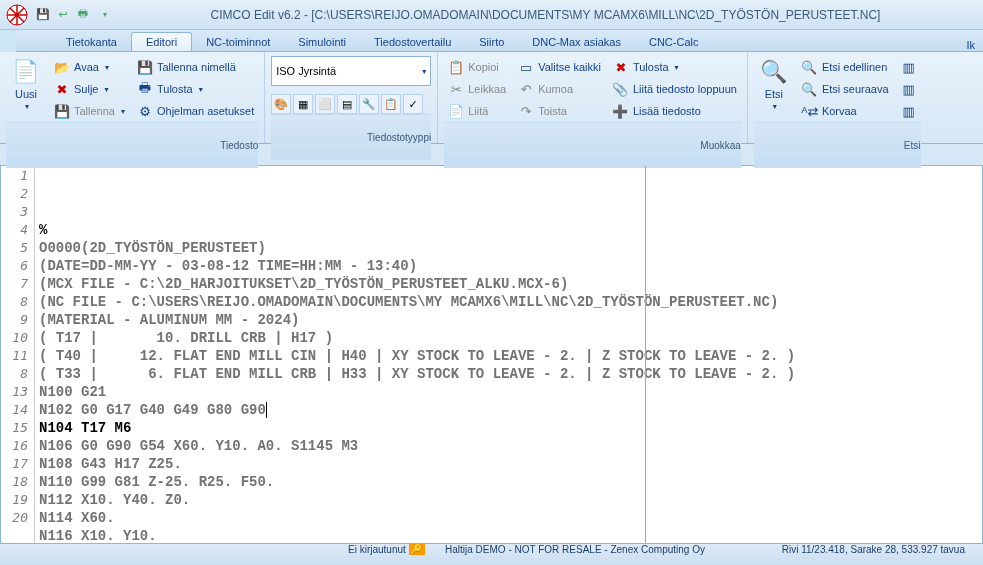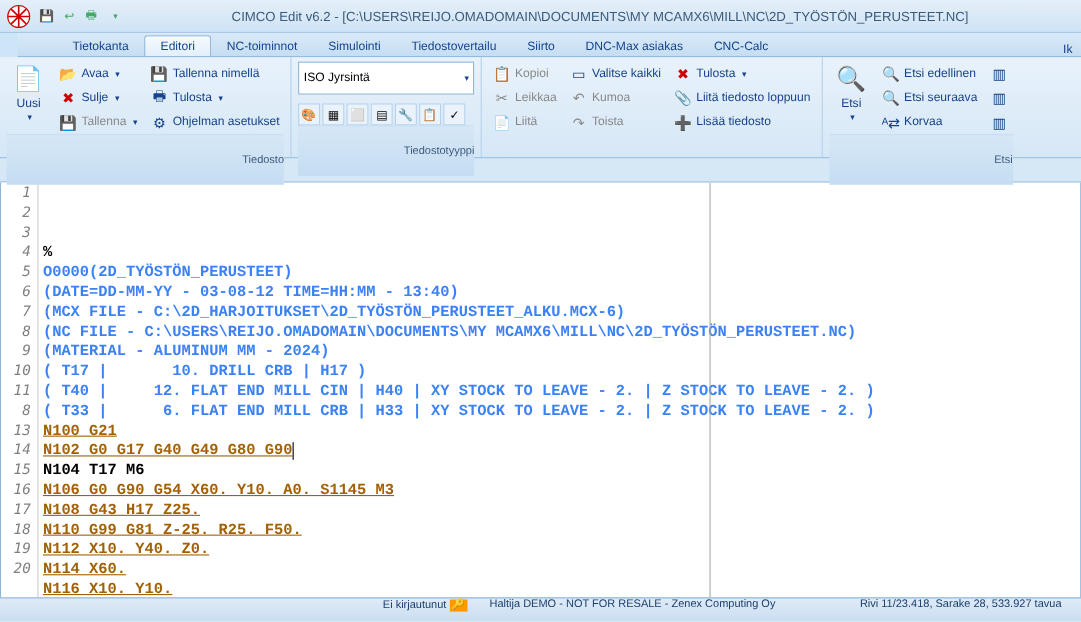--- a/index.html
+++ b/index.html
@@ -32,23 +32,23 @@
 .icon-row { display: flex; gap: 2px; }
 .icon-row span { width: 20px; height: 20px; border: 1px solid #b5d1eb; background: #eaf3fb; display: flex; align-items: center; justify-content: center; font-size: 11px; }
 
 .doc-tabs { height: 22px; background: #d6e7f6; display: flex; align-items: flex-end; padding-left: 14px; border-bottom: 1px solid #8fb5d9; }
 .doc-tab { background: white; border: 1px solid #8fb5d9; border-bottom: none; padding: 2px 8px; display: flex; align-items: center; gap: 4px; font-size: 11px; }
 
 .editor { display: flex; background: white; height: 377px; overflow: hidden; border-left: 1px solid #8fb5d9; border-right: 1px solid #8fb5d9; }
 .gutter { width: 34px; background: white; text-align: right; color: #808080; font-family: Consolas, monospace; font-size: 13px; padding: 1px 6px 0 0; font-style: italic; border-right: 1px solid #ccc; }
 .code { flex: 1; font-family: Consolas, "Courier New", monospace; font-size: 14px; font-weight: bold; padding: 1px 4px; line-height: 18px; white-space: pre; position: relative; }
 .gutter div { line-height: 18px; }
-.c-blue { color: #3b82f6; }
+.c-blue { color: #737373; }
 .c-dark { color: #000; }
-.c-brown { color: #a16207; text-decoration: underline; }
+.c-brown { color: #737373; }
 .cursor { border-left: 1px solid #000; }
 .divider-v { position: absolute; top: 0; bottom: 0; left: 610px; width: 1px; background: #aaa; }
 
 .statusbar { height: 34px; background: linear-gradient(#dfeaf6, #bdd7ef); display: flex; padding: 0 8px; color: #1a3f6b; font-size: 10px; border-top: 1px solid #8fb5d9; }
 .status-seg { padding: 0 10px; }
 .status-left { width: 330px; }
 </style>
 </head>
 <body>
 
@@ -183,20 +183,21 @@
         <div class="small-btn">
             <span class="ico">📎</span>
             <span>Liitä tiedosto loppuun</span>
           </div>
         <div class="small-btn">
             <span class="ico">➕</span>
             <span>Lisää tiedosto</span>
           </div>
       </div>
     </div>
+    <div class="group-title">Muokkaa</div>
   </div>
 
   <div class="group" style="border-right:none">
     <div class="group-body">
       <div class="big-btn">
         <span class="ico">🔍</span>
         <span>Etsi</span>
         <span class="dd-arrow">▾</span>
       </div>
       <div class="col">

